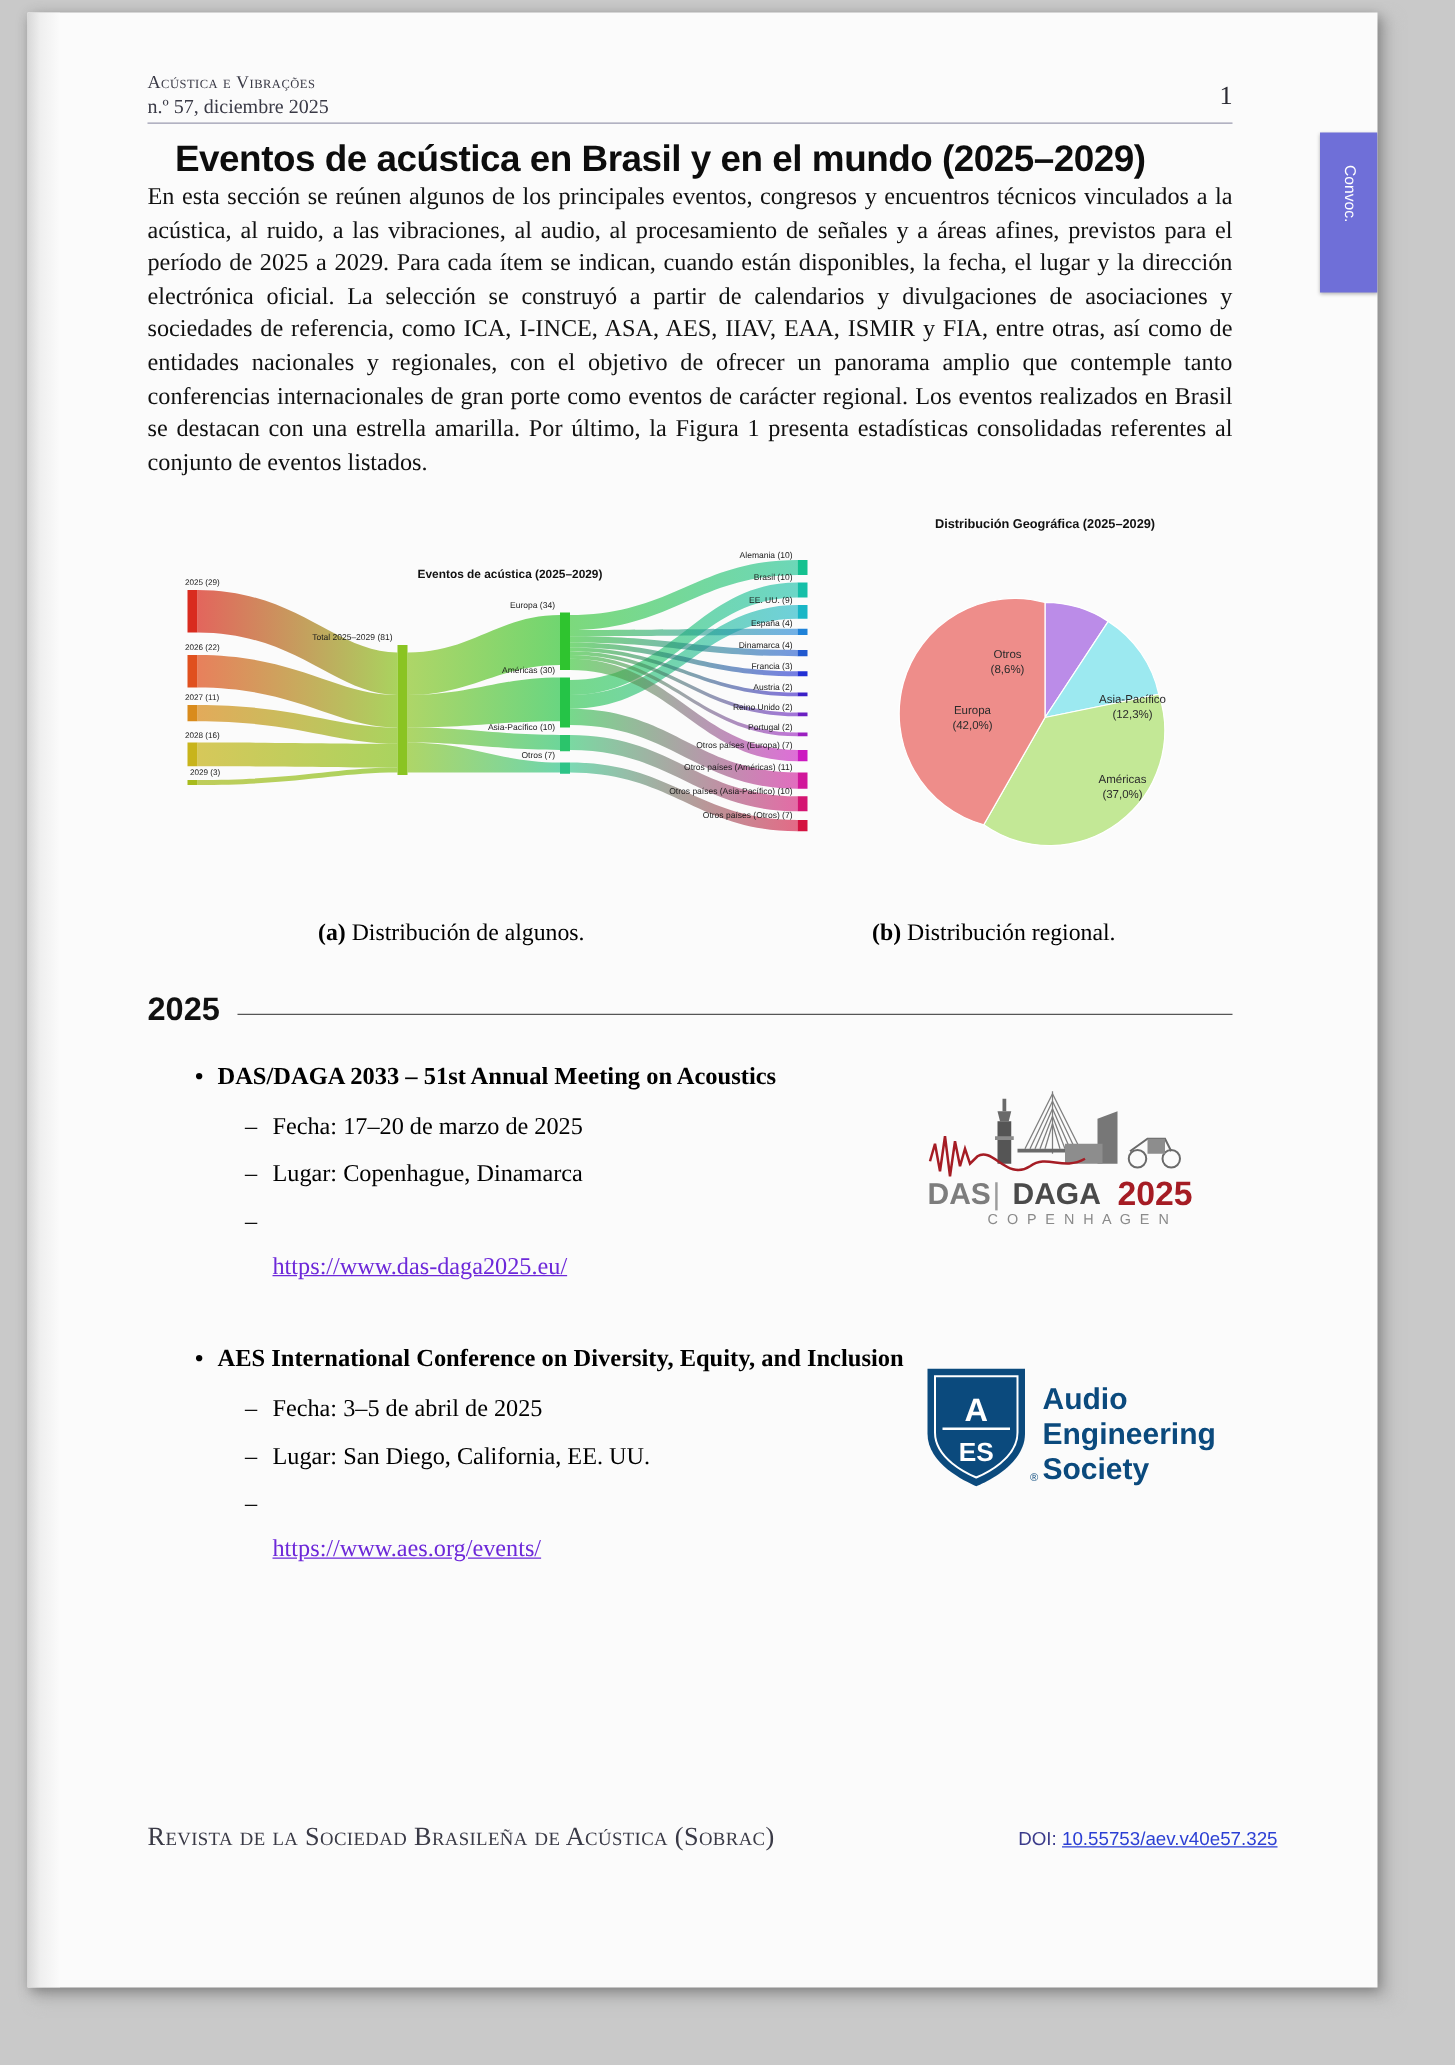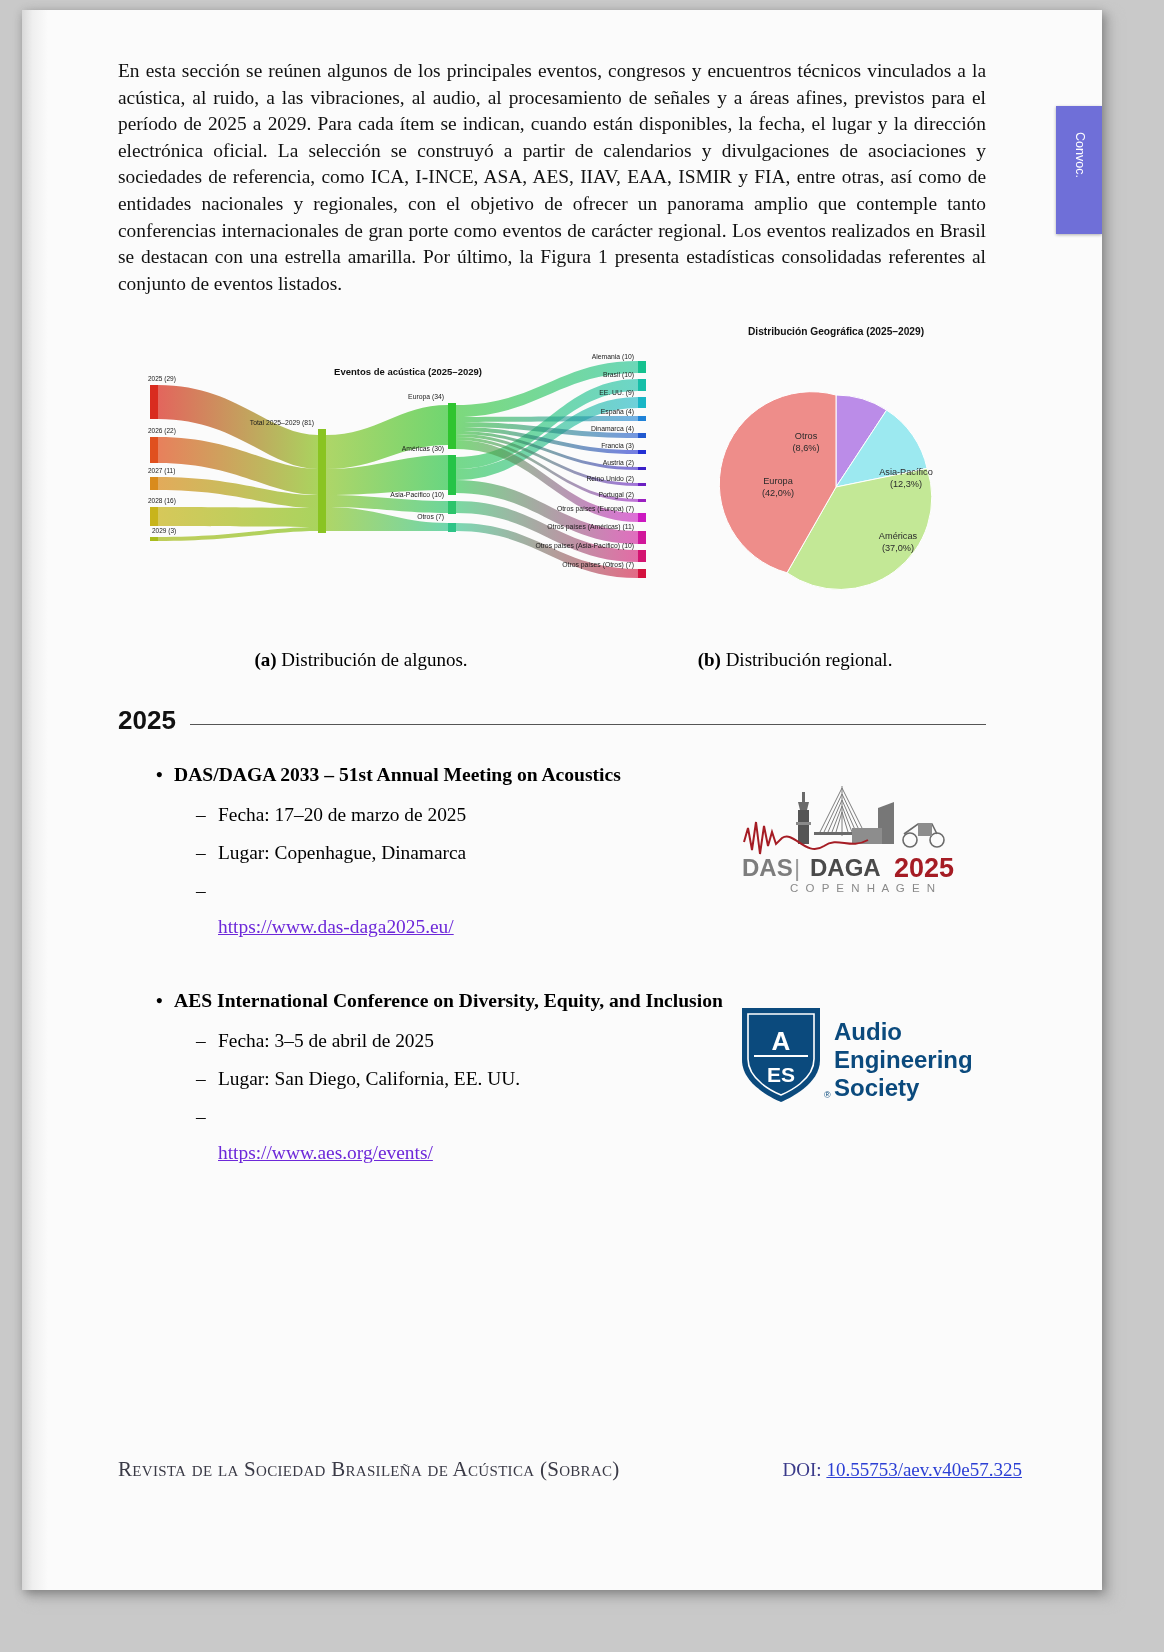--- a/index.html
+++ b/index.html
@@ -182,43 +182,50 @@
     justify-content: space-between;
     align-items: baseline;
   }
   .footer-left {
     font-variant: small-caps;
     font-size: 21px;
     letter-spacing: .3px;
     color: #3a3a46;
   }
   .footer-right {
-    font-family: Liberation Serif, serif;
-    font-size: 19px;
+    font-family: Liberation Sans, sans-serif;
+    font-size: 15px;
     color: #3a3a8a;
   }
   .footer-right .doi-num { color: #2b3fd4; }
 
   text { font-family: "Liberation Sans", sans-serif; }
 </style>
 </head>
 <body>
 
 <div id="page-shadow"></div>
 
 <div id="page">
   <div id="page-curl"></div>
 
   <div class="side-tab">
     <span>Convoc.</span>
   </div>
 
   <div class="content">
 
-
+    <div class="header-row">
+      <div class="journal-line1">Acústica e Vibrações</div>
+      <div class="journal-line2">n.º 57, diciembre 2025</div>
+      <div class="page-number">1</div>
+      <div class="header-rule"></div>
+    </div>
+
+    <h1 class="doc-title">Eventos de acústica en Brasil y en el mundo (2025–2029)</h1>
 
     <p class="abstract">En esta sección se reúnen algunos de los principales eventos, congresos y encuentros técnicos vinculados a la acústica, al ruido, a las vibraciones, al audio, al procesamiento de señales y a áreas afines, previstos para el período de 2025 a 2029. Para cada ítem se indican, cuando están disponibles, la fecha, el lugar y la dirección electrónica oficial. La selección se construyó a partir de calendarios y divulgaciones de asociaciones y sociedades de referencia, como ICA, I-INCE, ASA, AES, IIAV, EAA, ISMIR y FIA, entre otras, así como de entidades nacionales y regionales, con el objetivo de ofrecer un panorama amplio que contemple tanto conferencias internacionales de gran porte como eventos de carácter regional. Los eventos realizados en Brasil se destacan con una estrella amarilla. Por último, la Figura 1 presenta estadísticas consolidadas referentes al conjunto de eventos listados.</p>
 
     <div class="figures">
       <svg width="868" height="330" viewBox="0 0 868 330">
         <defs>
 
           <linearGradient id="g25" x1="0" y1="0" x2="1" y2="0">
             <stop offset="0%" stop-color="#d92b1f" stop-opacity=".72"></stop>
               <stop offset="100%" stop-color="#8ac422" stop-opacity=".72"></stop>

